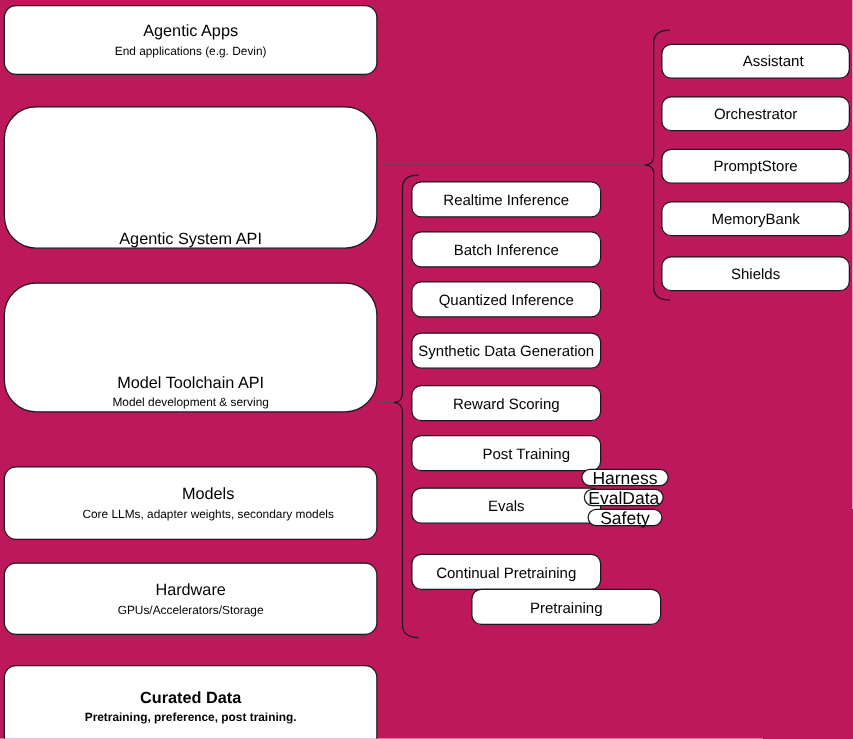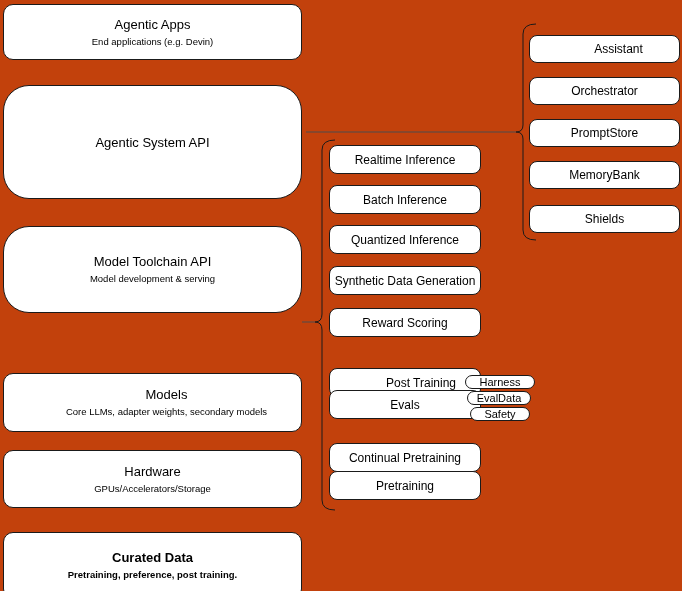--- a/index.html
+++ b/index.html
@@ -1,20 +1,20 @@
 <!DOCTYPE html>
 <html><head>
 <meta charset="utf-8">
 <style>
   html, body { margin: 0; padding: 0; background: #ffffff; }
   .canvas {
     position: relative;
     width: 682px;
     height: 591px;
-    background: #c2410c;
+    background: #be185d;
     font-family: "Liberation Sans", "DejaVu Sans", sans-serif;
     color: #000000;
     overflow: hidden;
   }
   .connectors {
     position: absolute;
     top: 0; left: 0;
     width: 682px; height: 591px;
     z-index: 0;
   }
@@ -24,42 +24,42 @@
     border: 1px solid #1a1a1a;
     box-sizing: border-box;
     display: flex;
     flex-direction: column;
     align-items: center;
     justify-content: center;
     text-align: center;
     z-index: 1;
   }
   .left-node { left: 3px; width: 299px; border-radius: 10px; }
-  .left-node.big { border-radius: 26px; }
+  .left-node.big { border-radius: 26px; justify-content: flex-end; }
   .node-title { font-size: 13px; line-height: 15px; color: #000; white-space: nowrap; }
   .node-subtitle { font-size: 9.5px; line-height: 12px; margin-top: 4px; color: #000; white-space: nowrap; }
   .small-node {
     left: 329px; width: 152px; height: 29px;
     border-radius: 8px; font-size: 12px; white-space: nowrap;
   }
   .right-node {
     left: 529px; width: 151px; height: 28px;
     border-radius: 8px; font-size: 12px; white-space: nowrap;
   }
   .tag {
     position: absolute;
     background: #ffffff;
     border: 1px solid #1a1a1a;
     border-radius: 8px;
     box-sizing: border-box;
     height: 14px;
     display: flex;
     align-items: center;
     justify-content: center;
-    font-size: 11px;
+    font-size: 14px;
     line-height: 12px;
     white-space: nowrap;
     z-index: 2;
   }
 </style>
 </head>
 <body>
 
 <div class="canvas">
 
@@ -76,21 +76,21 @@
 
   <div class="node left-node" style="top:4px; height:56px;">
     <div class="node-title">Agentic Apps</div>
     <div class="node-subtitle">End applications (e.g. Devin)</div>
   </div>
 
   <div class="node left-node big" style="top:85px; height:114px;">
     <div class="node-title">Agentic System API</div>
   </div>
 
-  <div class="node left-node big" style="top:226px; height:87px;">
+  <div class="node left-node big" style="top:226px; height:104px;">
     <div class="node-title">Model Toolchain API</div>
     <div class="node-subtitle">Model development &amp; serving</div>
   </div>
 
   <div class="node left-node" style="top:373px; height:59px;padding-left:28px;">
     <div class="node-title">Models</div>
     <div class="node-subtitle">Core LLMs, adapter weights, secondary models</div>
   </div>
 
   <div class="node left-node" style="top:450px; height:58px;">
@@ -111,30 +111,30 @@
   </div>
   <div class="node small-node" style="top:225px;">
     <span>Quantized Inference</span>
   </div>
   <div class="node small-node" style="top:266px;">
     <span>Synthetic Data Generation</span>
   </div>
   <div class="node small-node" style="top:308px;">
     <span>Reward Scoring</span>
   </div>
-  <div class="node small-node" style="top:368px;padding-left:32px;">
+  <div class="node small-node" style="top:348px;padding-left:32px;">
     <span>Post Training</span>
   </div>
   <div class="node small-node" style="top:390px;">
     <span>Evals</span>
   </div>
   <div class="node small-node" style="top:443px;">
     <span>Continual Pretraining</span>
   </div>
-  <div class="node small-node" style="top:471px;">
+  <div class="node small-node" style="top:471px;margin-left:48px;">
     <span>Pretraining</span>
   </div>
 
   <div class="tag" style="top:375px; left:465px; width:70px;">
     <span>Harness</span>
   </div>
   <div class="tag" style="top:391px; left:467px; width:64px;">
     <span>EvalData</span>
   </div>
   <div class="tag" style="top:407px; left:470px; width:60px;">

